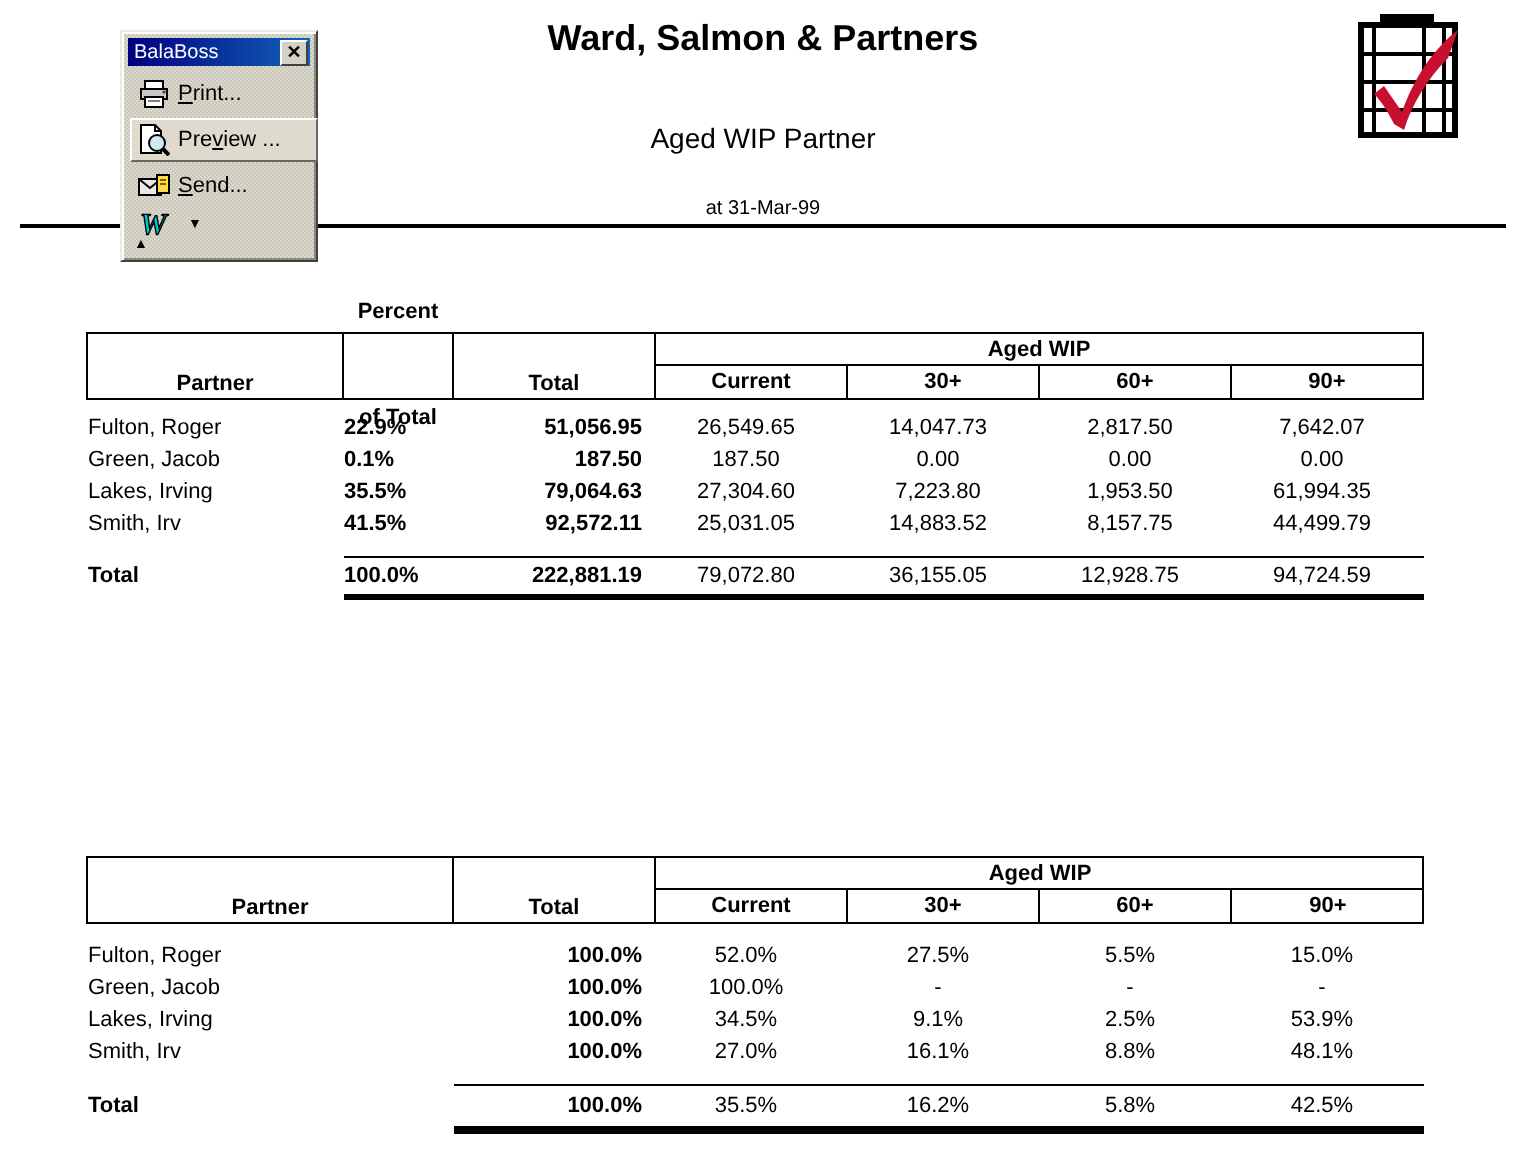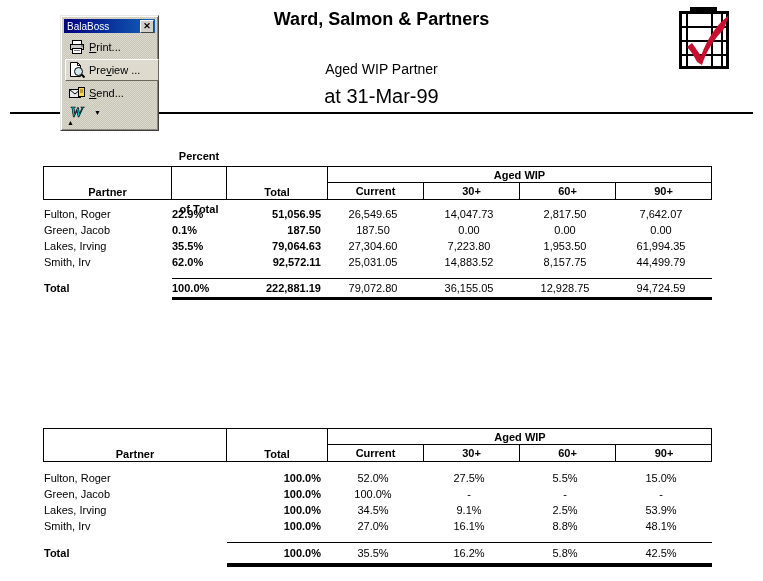--- a/index.html
+++ b/index.html
@@ -6,21 +6,21 @@
   .page {
     position:relative; width:763px; height:581px; overflow:hidden;
     background:#ffffff; color:#000;
     font-family:"Liberation Sans", sans-serif;
   }
   
   .hline { position:absolute; width:100%; text-align:center; left:0; }
   .r-title { top:9px;  font-size:18px; font-weight:bold; }
   .r-sub1  { top:37px; font-size:14px; }
   .r-sub2  { top:61px; font-size:14px; }
-  .r-sub3  { top:85px; font-size:20px; }
+  .r-sub3  { top:99px; font-size:10px; }
   .top-rule { position:absolute; left:10px; top:112px; width:743px; height:2px; background:#000; }
 
   
   .toolwin {
     position:absolute; left:60px; top:15px; width:97px; height:114px;
     background-color:#d4d0c4;
     background-image:conic-gradient(#dcd8ca 25%, #c9c6bb 25% 50%, #dcd8ca 50% 75%, #c9c6bb 75%);
     background-size:2px 2px;
     border:1px solid; border-color:#e9e9e9 #404040 #404040 #e9e9e9;
     box-shadow:inset 1px 1px 0 #fff, inset -1px -1px 0 #8a877d;
@@ -205,21 +205,21 @@
       <div class="c-name">Lakes, Irving</div>
       <div class="c-pct">35.5%</div>
       <div class="c-tot">79,064.63</div>
       <div class="c-aged">27,304.60</div>
       <div class="c-aged">7,223.80</div>
       <div class="c-aged">1,953.50</div>
       <div class="c-aged">61,994.35</div>
     </div>
     <div class="row r3">
       <div class="c-name">Smith, Irv</div>
-      <div class="c-pct">62.0%</div>
+      <div class="c-pct">41.5%</div>
       <div class="c-tot">92,572.11</div>
       <div class="c-aged">25,031.05</div>
       <div class="c-aged">14,883.52</div>
       <div class="c-aged">8,157.75</div>
       <div class="c-aged">44,499.79</div>
     </div>
 
     <div class="rule-thin"></div>
     <div class="row row-total">
       <div class="c-name bold">Total</div>

